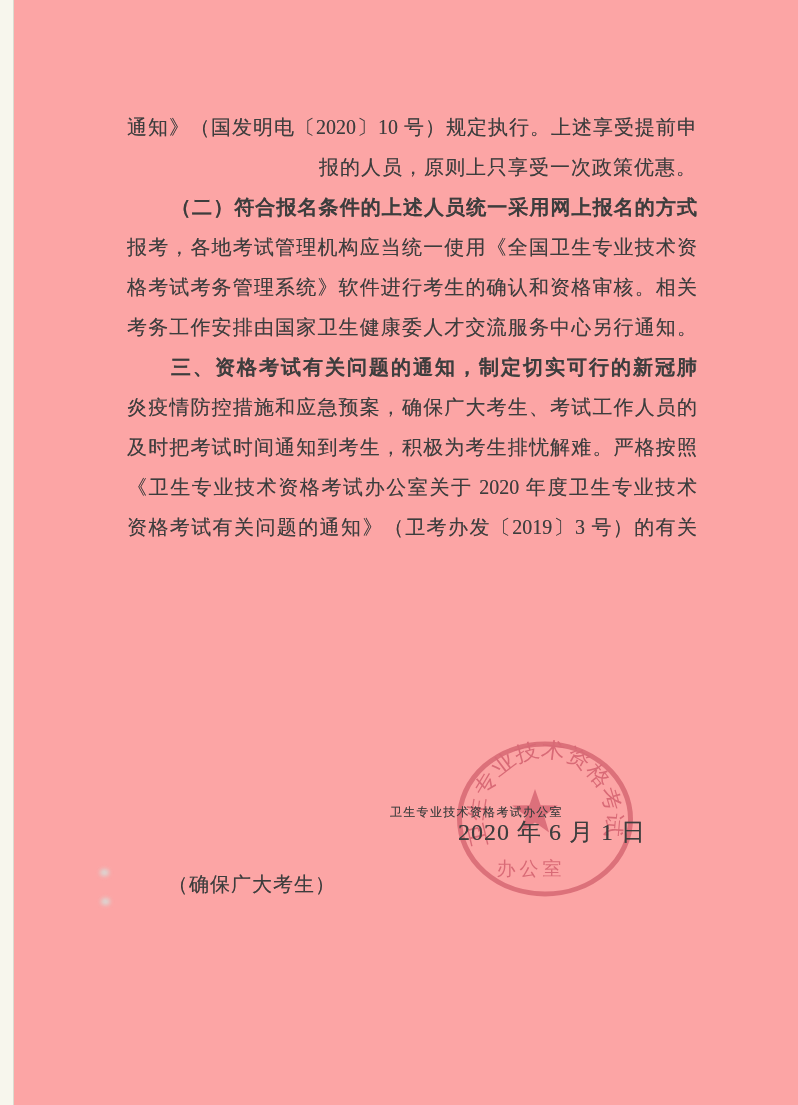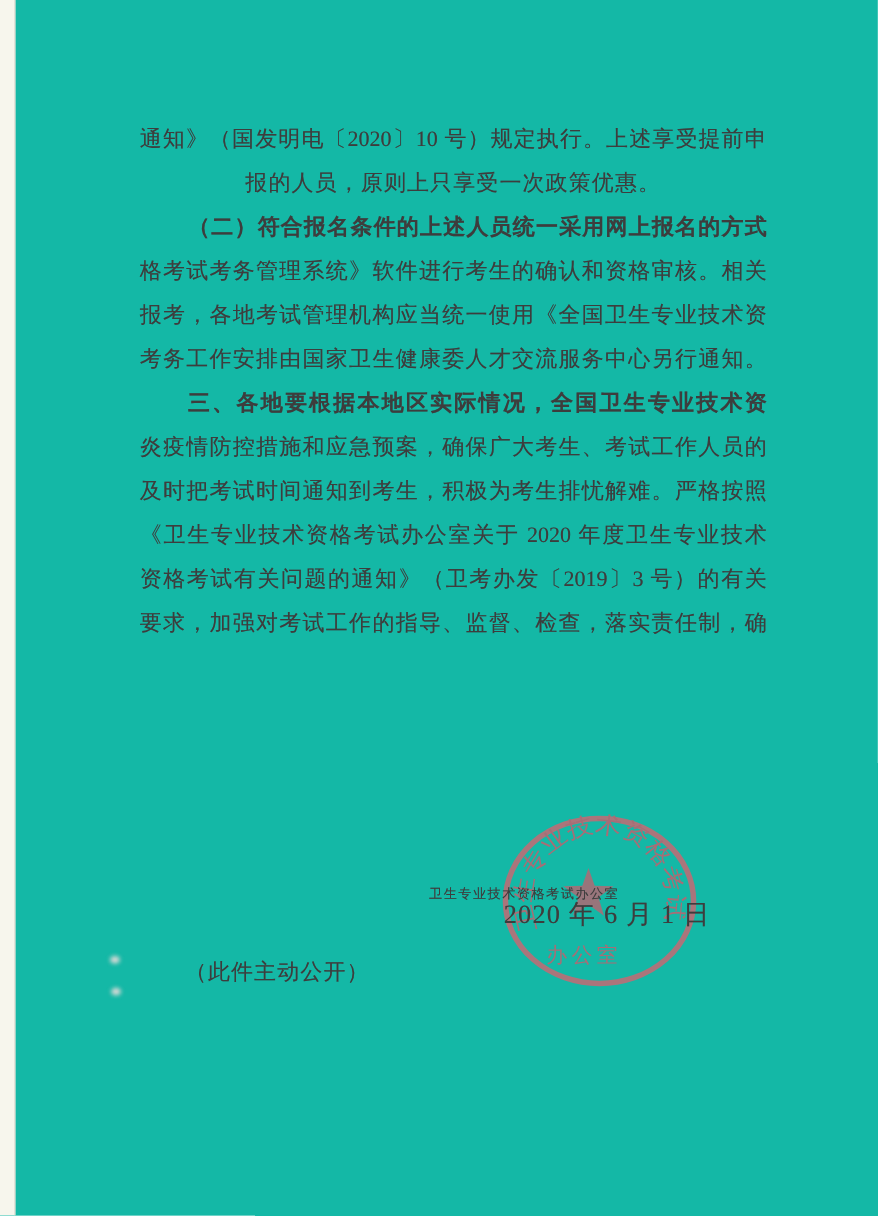--- a/index.html
+++ b/index.html
@@ -7,21 +7,21 @@
     padding: 0;
     width: 798px;
     height: 1105px;
     background: #ffffff;
     font-family: "Liberation Serif", "DejaVu Serif", serif;
   }
   .page {
     position: absolute;
     left: 0; top: 0;
     width: 798px; height: 1105px;
-    background: #14b8a6;
+    background: #fca5a5;
     overflow: hidden;
   }
   .scan-strip {
     position: absolute;
     left: 0; top: 0;
     width: 13px; height: 1105px;
     background: #f7f6ed;
     border-right: 1px solid #dcdacf;
   }
   .scan-smudge {
@@ -42,21 +42,21 @@
   .line {
     height: 40px;
     line-height: 40px;
   }
   .line.full {
     text-align: justify;
     text-align-last: justify;
     -moz-text-align-last: justify;
   }
   .line.end {
-    text-align: center;
+    text-align: right;
     letter-spacing: 1px;
   }
   .line.indent {
     padding-left: 44px;
     font-weight: bold;
   }
   .line.indent.full {
     width: 526px;
   }
   .sig-issuer {
@@ -103,42 +103,41 @@
 <div class="page">
 
   <div class="scan-strip"></div>
   <div class="scan-smudge" style="left:100px; top:869px;"></div>
   <div class="scan-smudge" style="left:101px; top:898px;"></div>
 
   <div class="body-text">
     <div class="line full">通知》（国发明电〔2020〕10 号）规定执行。上述享受提前申</div>
     <div class="line end">报的人员，原则上只享受一次政策优惠。</div>
     <div class="line full indent">（二）符合报名条件的上述人员统一采用网上报名的方式</div>
+    <div class="line full">报考，各地考试管理机构应当统一使用《全国卫生专业技术资</div>
     <div class="line full">格考试考务管理系统》软件进行考生的确认和资格审核。相关</div>
-    <div class="line full">报考，各地考试管理机构应当统一使用《全国卫生专业技术资</div>
     <div class="line full">考务工作安排由国家卫生健康委人才交流服务中心另行通知。</div>
-    <div class="line full indent">三、各地要根据本地区实际情况，全国卫生专业技术资</div>
+    <div class="line full indent">三、资格考试有关问题的通知，制定切实可行的新冠肺</div>
     <div class="line full">炎疫情防控措施和应急预案，确保广大考生、考试工作人员的</div>
     <div class="line full">及时把考试时间通知到考生，积极为考生排忧解难。严格按照</div>
     <div class="line full">《卫生专业技术资格考试办公室关于 2020 年度卫生专业技术</div>
     <div class="line full">资格考试有关问题的通知》（卫考办发〔2019〕3 号）的有关</div>
-    <div class="line full">要求，加强对考试工作的指导、监督、检查，落实责任制，确</div>
   </div>
 
   <svg class="seal" viewBox="0 0 184 164">
     <ellipse cx="92" cy="81" rx="85.5" ry="75" fill="none" stroke="#d4636f" stroke-width="5"></ellipse>
     <defs>
       <path id="sealArc" d="M 35.8 107.2 A 62 62 0 1 1 148.2 107.2" fill="none"></path>
     </defs>
     <g transform="rotate(-4 92 81)">
       <text font-size="21" fill="#cf5a69" font-family="Liberation Serif, DejaVu Serif, serif">
         <textPath href="#sealArc" startOffset="5" textLength="238" lengthAdjust="spacingAndGlyphs">卫生专业技术资格考试</textPath>
       </text>
     </g>
     <polygon transform="translate(82,75)" points="0,-24 5.64,-7.77 22.82,-7.42 9.13,2.97 14.11,19.42 0,9.6 -14.11,19.42 -9.13,2.97 -22.82,-7.42 -5.64,-7.77" fill="#cf5a69" opacity="0.9"></polygon>
     <text x="78" y="137" font-size="19" letter-spacing="4" text-anchor="middle" fill="#cf5a69" font-family="Liberation Serif, DejaVu Serif, serif">办公室</text>
   </svg>
 
   <div class="sig-issuer">卫生专业技术资格考试办公室</div>
   <div class="sig-date">2020 年 6 月 1 日</div>
-  <div class="footer-note">（此件主动公开）</div>
+  <div class="footer-note">（确保广大考生）</div>
 
 </div>
 
 </body></html>

